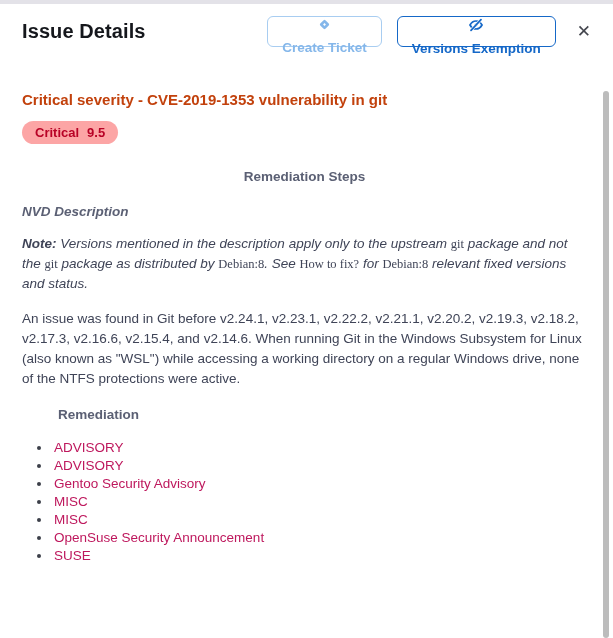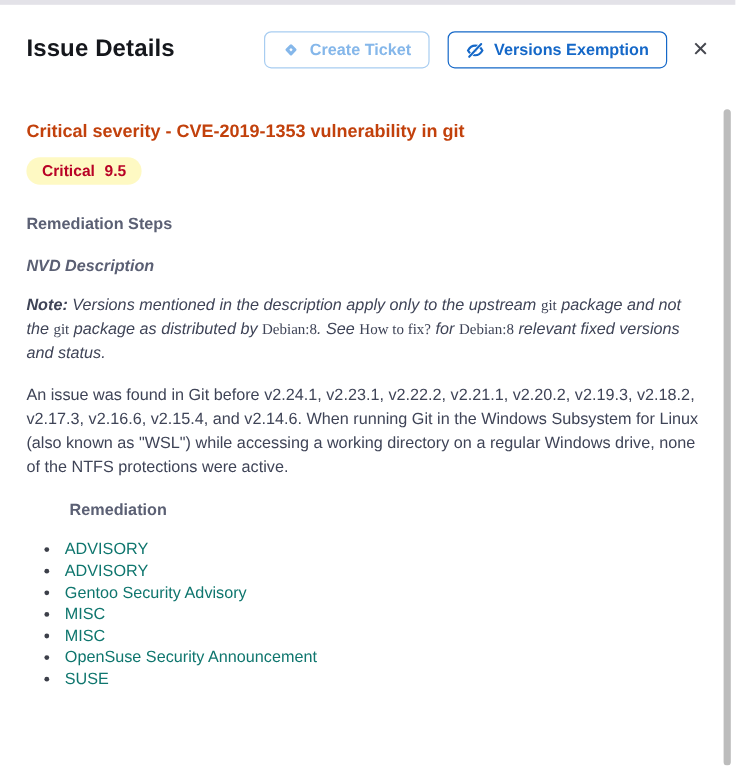--- a/index.html
+++ b/index.html
@@ -10,39 +10,40 @@
     overflow: hidden;
     position: relative;
   }
   .top-strip {
     position: absolute; top: 0; left: 0; right: 0; height: 4px;
     background: #e3e2e8;
   }
   
   .header {
     display: flex; align-items: center;
-    padding: 26px 16px 0 22px;
+    padding: 16px 16px 0 22px;
     justify-content: space-between;
   }
   .header-title {
     font-size: 20px; font-weight: 700; color: #15171c;
     letter-spacing: 0.1px;
     flex: 0 0 auto;
   }
   .header-actions {
     margin-left: auto;
     display: flex; align-items: center; gap: 15px;
   }
   .btn {
     display: inline-flex; align-items: center; gap: 8px;
     height: 31px; padding: 0 14px;
     border-radius: 6px; background: #ffffff;
     font-family: "Liberation Sans", sans-serif;
     font-size: 13.5px; font-weight: 700;
     cursor: pointer;
+    flex-direction: column;
   }
   .btn-create {
     border: 1px solid #a8cdf1;
     color: #85b7ea;
   }
   .btn-request {
     border: 1.5px solid #1568c8;
     color: #1568c8;
   }
   .btn svg { display: block; }
@@ -61,28 +62,28 @@
     top: 91px; bottom: 0; right: 4px; width: 6px;
     background: #bcbcbc; border-radius: 3px;
   }
   
   .issue-title {
     font-size: 15px; font-weight: 700; color: #c2410c;
   }
   .severity-badge {
     margin-top: 13px;
     display: inline-flex; align-items: center; gap: 8px;
-    background: #fef9c3; color: #b80226;
+    background: #fca5a5; color: #b80226;
     font-size: 13px; font-weight: 700;
     padding: 4px 13px; border-radius: 12px;
   }
   .section-heading {
     font-size: 13.5px; font-weight: 700; color: #5b6074;
   }
-  .mt-24 { margin-top: 25px; }
+  .mt-24 { margin-top: 25px; text-align: center; }
   .mt-20 { margin-top: 20px; font-style: italic; }
   .mt-18 { margin-top: 18px; padding-left: 36px; }
   .mt-16 { margin-top: 15px; }
   .body-text {
     font-size: 13.5px; color: #3f4457; line-height: 20px;
   }
   .note-text { font-style: italic; }
   .note-label { font-weight: 700; font-style: italic; }
   .code {
     font-family: Liberation Serif, serif;
@@ -95,21 +96,21 @@
     padding-left: 30px;
     list-style: disc;
   }
   .ref-list li {
     color: #3c3f49;
     font-size: 13.5px;
     line-height: 18px;
     padding-left: 2px;
   }
   .ref-list a {
-    color: #0f766e; text-decoration: none; cursor: pointer;
+    color: #be185d; text-decoration: none; cursor: pointer;
   }
 </style>
 </head>
 <body>
 
 <div class="top-strip"></div>
 
 <div class="header">
   <div class="header-title">Issue Details</div>
   <div class="header-actions">

